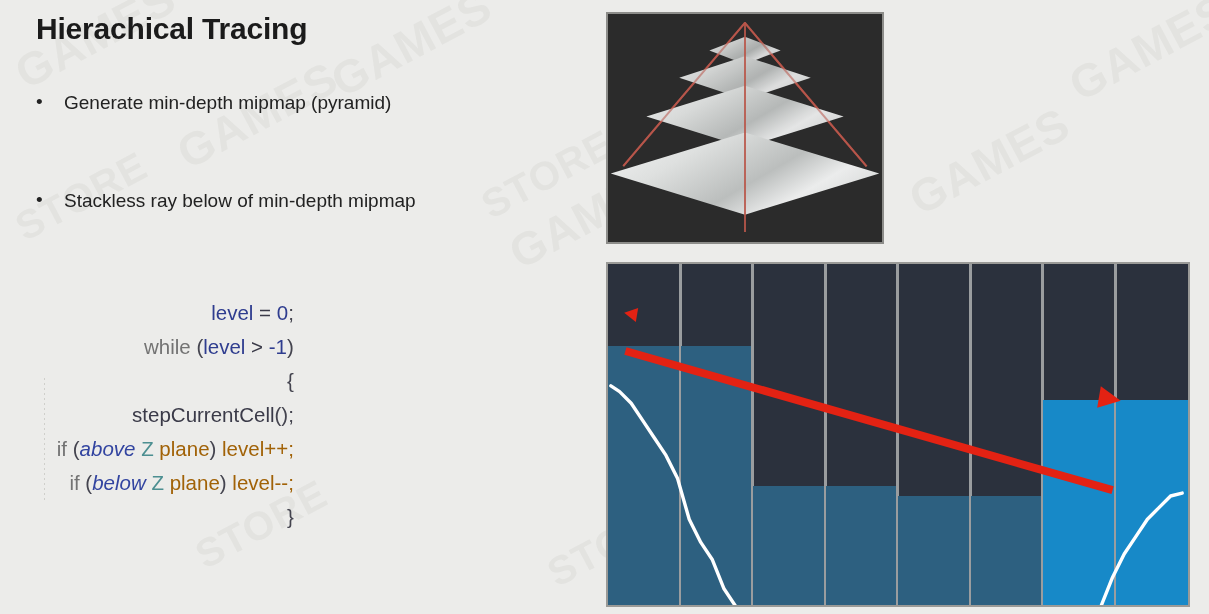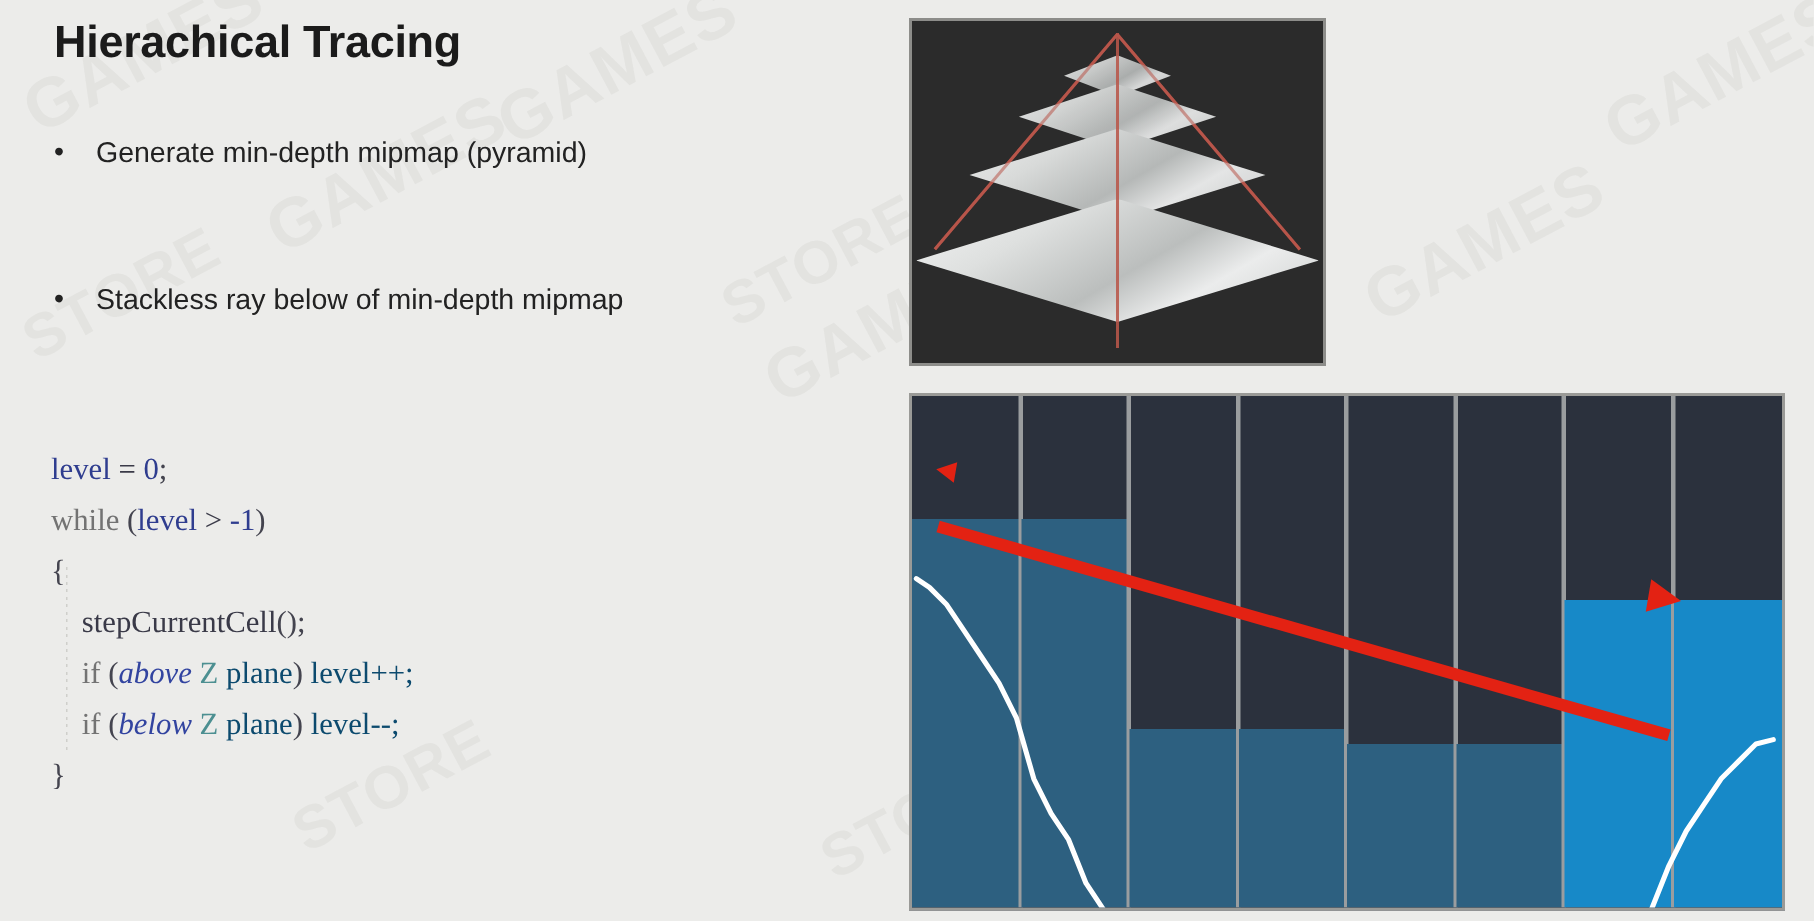--- a/index.html
+++ b/index.html
@@ -37,34 +37,34 @@
     font-size:19px; color:#222; z-index:3;
   }
   .bullet-row.b0 { top:92px; }
   .bullet-row.b1 { top:190px; }
   .bullet-dot { width:28px; flex:0 0 28px; font-size:19px; line-height:1.1; color:#222; }
   .bullet-text { line-height:1.15; }
 
   
   #code-block {
     position:absolute; left:34px; top:296px;
-    font-family:Liberation Serif, serif;
+    font-family:Liberation Sans, sans-serif;
     font-size:20.5px; line-height:34px;
-    white-space:pre; z-index:3;
+    white-space:pre; z-index:3;text-align:right;
   }
   #code-block .ln { display:block; height:34px; }
   .t-var   { color:#2f3d8f; }
   .t-op    { color:#3a3a48; }
   .t-num   { color:#2f3d8f; }
   .t-kw    { color:#737373; }
   .t-punct { color:#44444f; }
   .t-fn    { color:#3a3a48; }
   .t-em    { color:#3244a0; font-style:italic; }
   .t-type  { color:#4c8f91; }
-  .t-plain { color:#0c4a6e; }
+  .t-plain { color:#a16207; }
   
   #indent-guide {
     position:absolute; left:44px; top:378px;
     width:1px; height:122px;
     background:repeating-linear-gradient(to bottom,#cfcfcb 0 2px, transparent 2px 5px);
     z-index:2;
   }
 
   
   #pyramid-figure {

